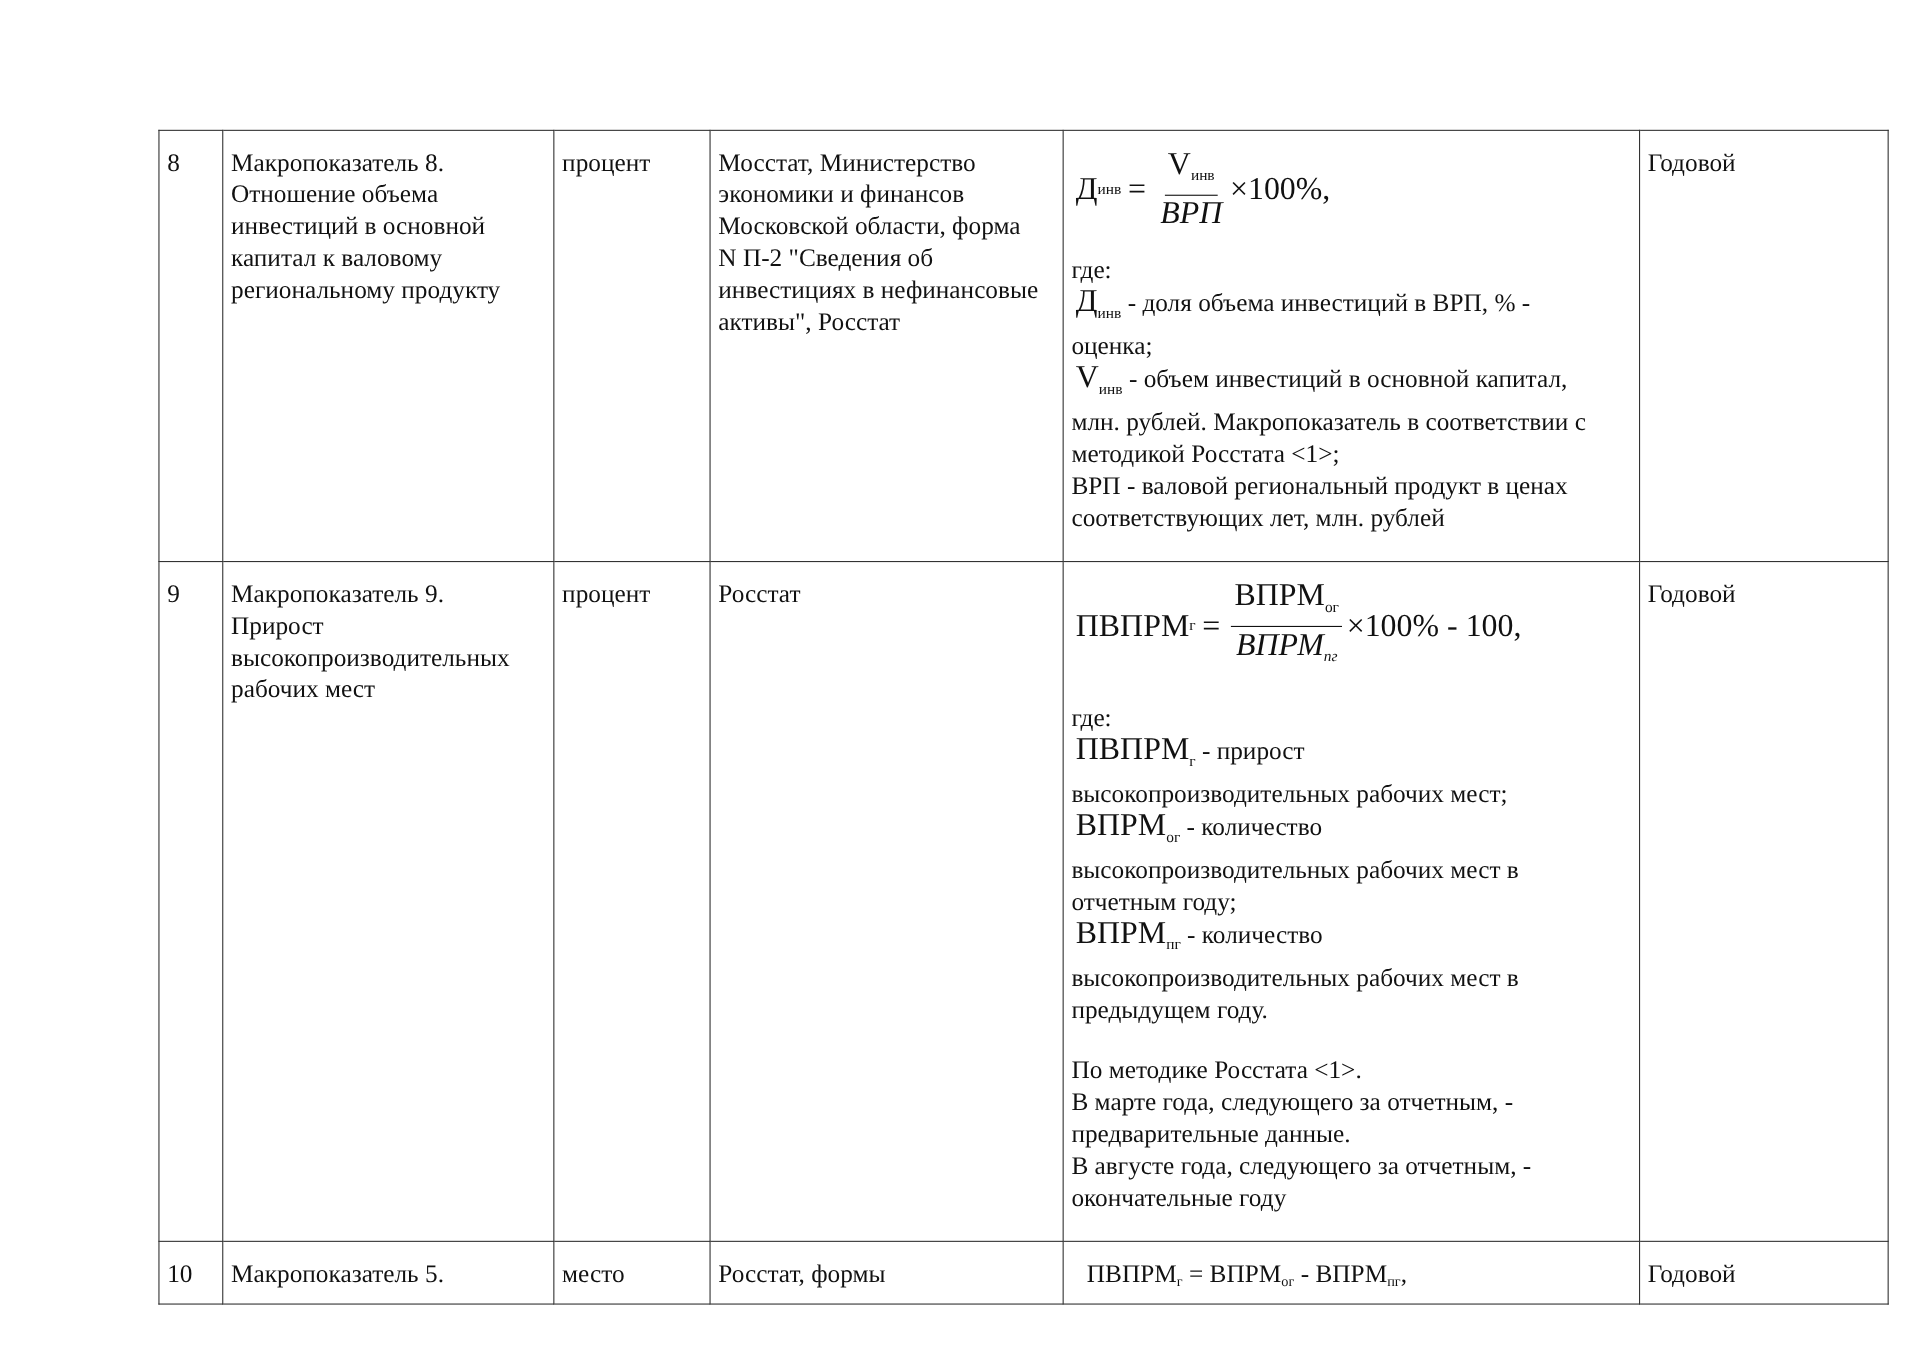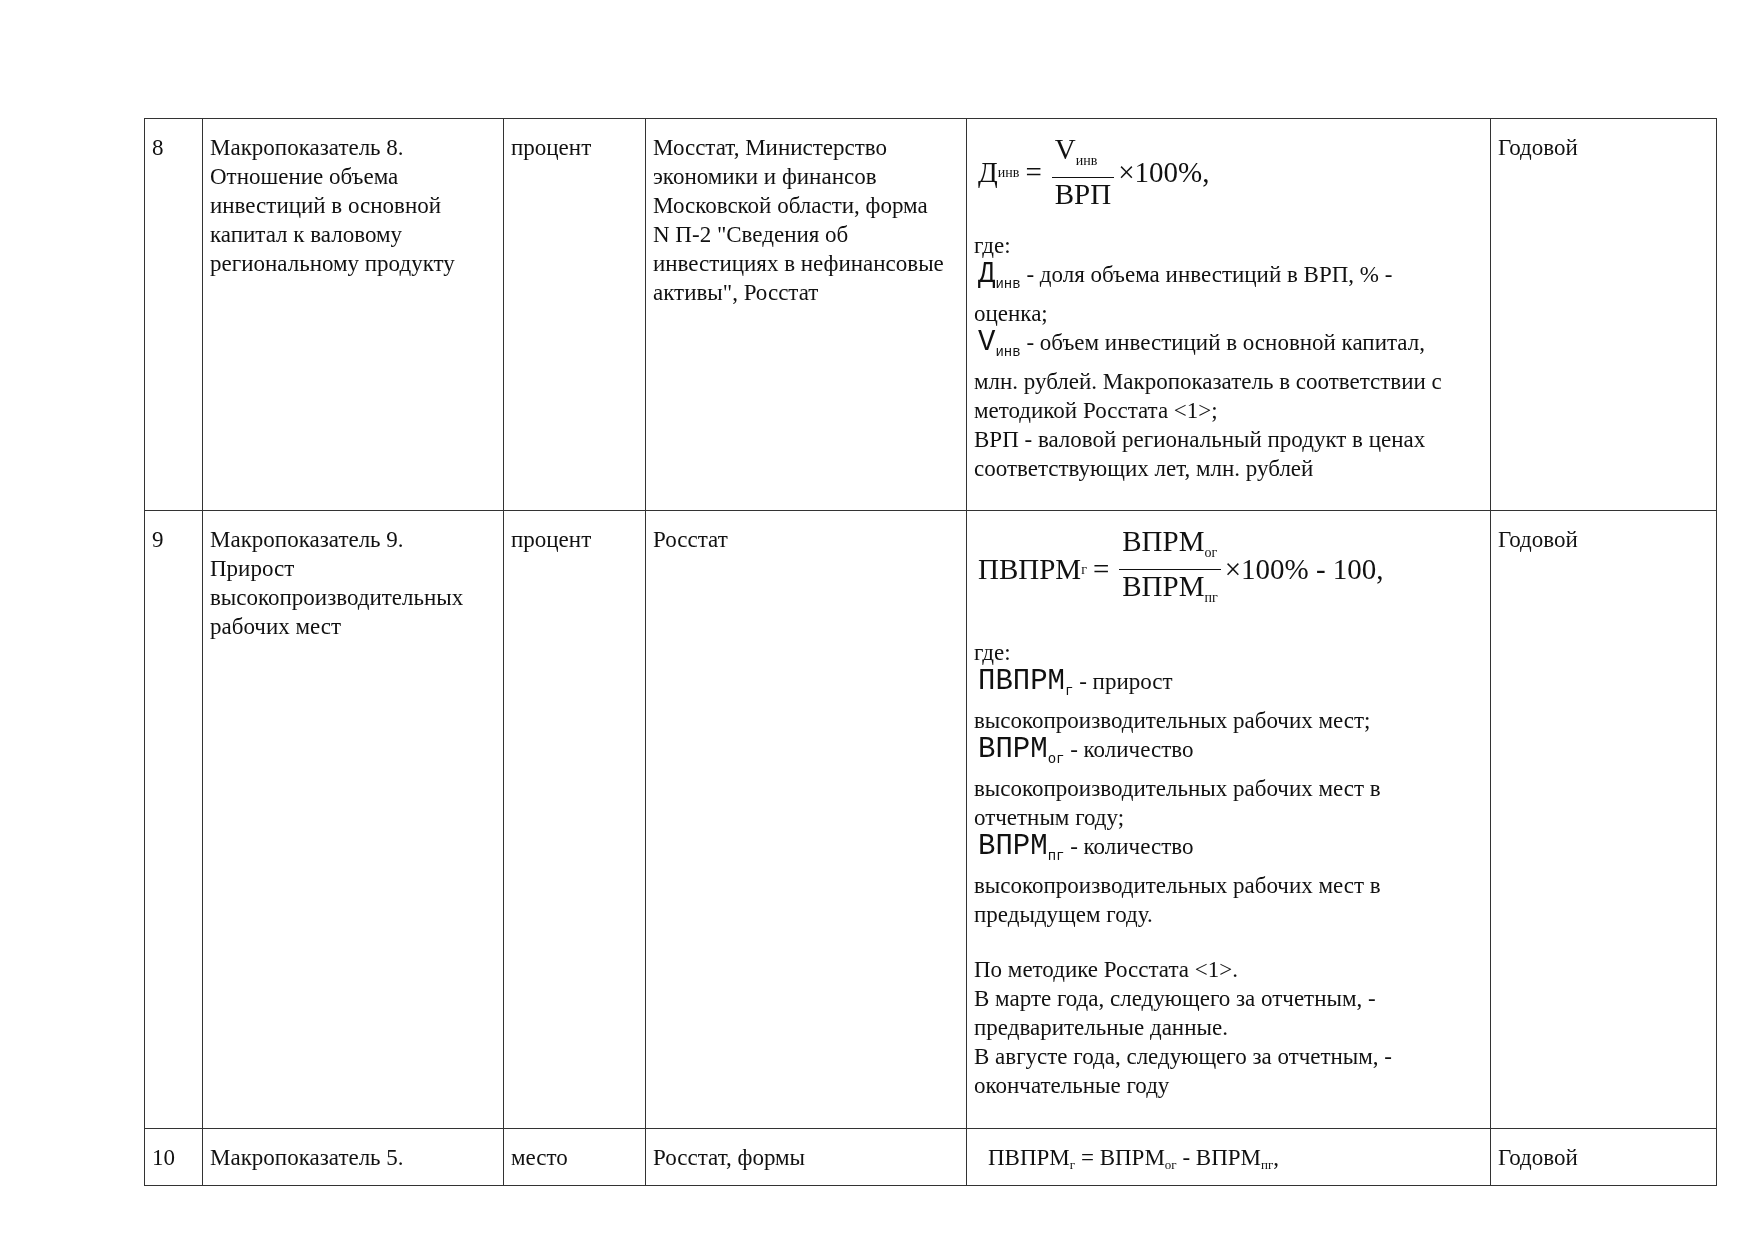--- a/index.html
+++ b/index.html
@@ -8,26 +8,26 @@
   table.doc { position: absolute; left: 144px; top: 118px; border-collapse: collapse;
               table-layout: fixed; width: 1572px; }
   table.doc td { border: 1.5px solid #333; vertical-align: top; padding: 14px 7px 6px 7px;
                  font-size: 23px; line-height: 29px; }
   col.c1 { width: 58px; } col.c2 { width: 301px; } col.c3 { width: 142px; }
   col.c4 { width: 321px; } col.c5 { width: 524px; } col.c6 { width: 226px; }
   tr.r8 td { height: 371px; }
   tr.r9 td { height: 597px; }
   tr.r10 td { height: 30px; }
   .formula { font-size: 29px; display: flex; align-items: center; white-space: nowrap; margin: 0 0 6px 4px; }
-  .frac { display: inline-flex; flex-direction: column; margin: 0 4px; }
+  .frac { display: inline-flex; flex-direction: column; align-items: center; margin: 0 4px; }
   .frac .num { border-bottom: 1.5px solid #111; padding: 0 3px; line-height: 33px; }
-  .frac .den { line-height: 33px; padding: 0 3px; }
+  .frac .den { line-height: 33px; padding: 0 3px; font-style: italic; }
   sub.s { font-size: 14px; vertical-align: -6px; }
   .gap { height: 26px; }
-  .sym { font-size: 29px; margin-left: 4px; font-family: Liberation Mono, monospace; }
+  .sym { font-size: 29px; margin-left: 4px; }
   .sym sub { font-size: 14px; vertical-align: -6px; }
   .line { display: block; }
   .f10 { font-size: 23px; margin-left: 14px; }
   .f10 sub { font-size: 13px; vertical-align: -4px; }
 </style>
 </head>
 <body>
 
 <table class="doc">
   <colgroup>

